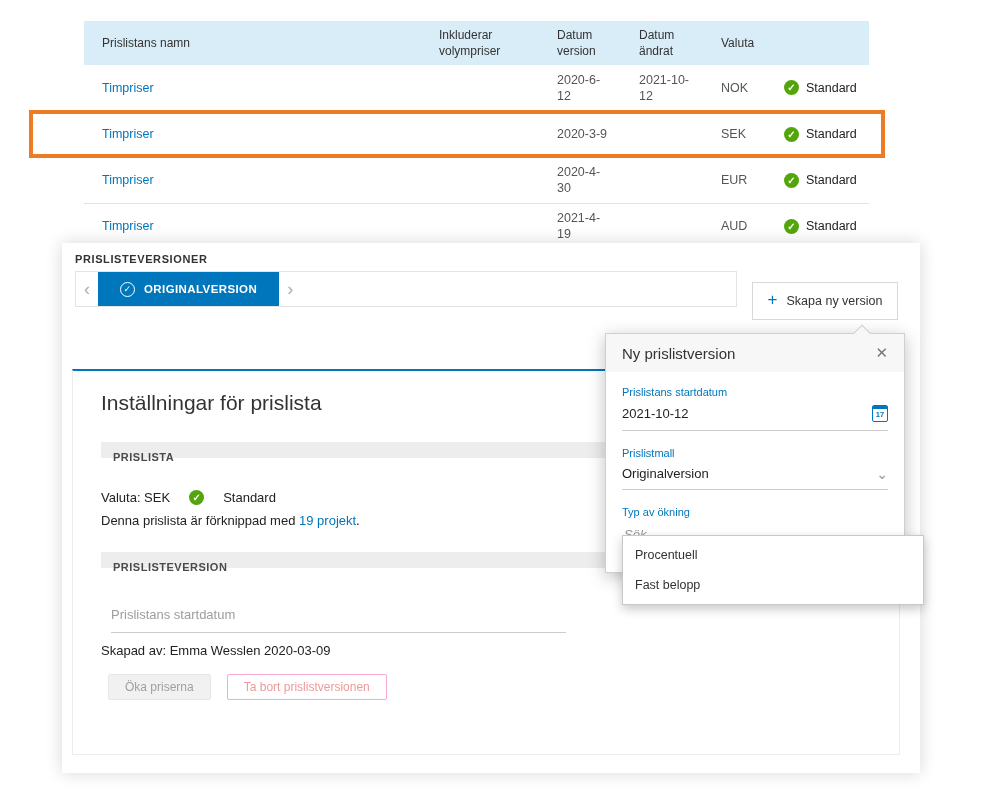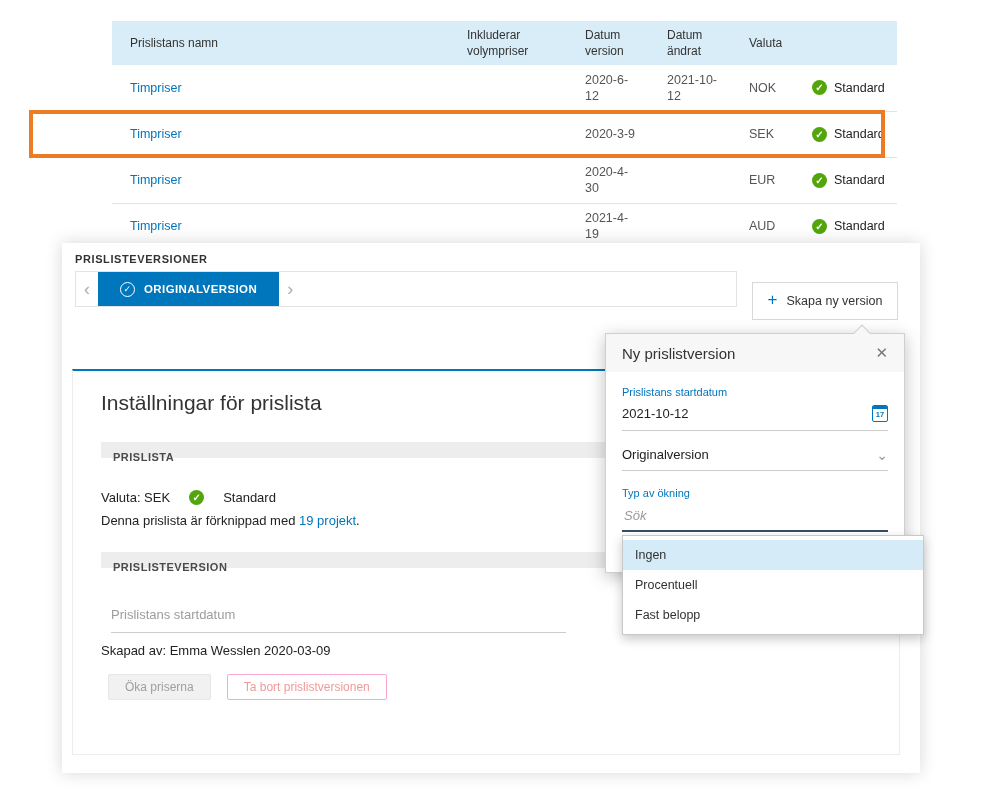--- a/index.html
+++ b/index.html
@@ -8,21 +8,21 @@
     width: 999px; height: 796px;
     position: relative;
     background: #fff;
     font-family: "Liberation Sans", sans-serif;
     overflow: hidden;
     color: #333;
   }
 
   
   .price-table {
-    position: absolute; left: 112px; top: 21px; width: 785px;
+    position: absolute; left: 84px; top: 21px; width: 785px;
     border-collapse: collapse; table-layout: fixed; z-index: 1;
   }
   .price-table thead th {
     background: var(--header-bg, #d9edf8);
     font-size: 12px; font-weight: 400; color: #333;
     text-align: left; vertical-align: middle;
     height: 44px; padding: 5px 10px 5px 18px; line-height: 1.35;
   }
   .price-table tbody td {
     height: 46px; padding: 4px 10px 4px 18px;
@@ -299,33 +299,33 @@
       <div class="field-value-row">
         <span>2021-10-12</span>
         <span class="calendar-icon">
           <span class="calendar-top"></span>
           <span class="calendar-num">17</span>
         </span>
       </div>
     </div>
 
     <div class="field-group">
+      <div class="field-label">Prislistmall</div>
       <div class="field-value-row">
         <span>Originalversion</span>
         <span class="chevron-down">⌄</span>
       </div>
     </div>
 
     <div class="field-group">
       <div class="field-label">Typ av ökning</div>
       <div class="search-row">
         <input class="search-input" type="text" placeholder="Sök" style="">
       </div>
     </div>
 
   </div>
 </div>
 
 <div class="option-list">
-  <div class="option-item selected">Ingen</div>
   <div class="option-item">Procentuell</div>
   <div class="option-item">Fast belopp</div>
 </div>
 
 </body></html>

